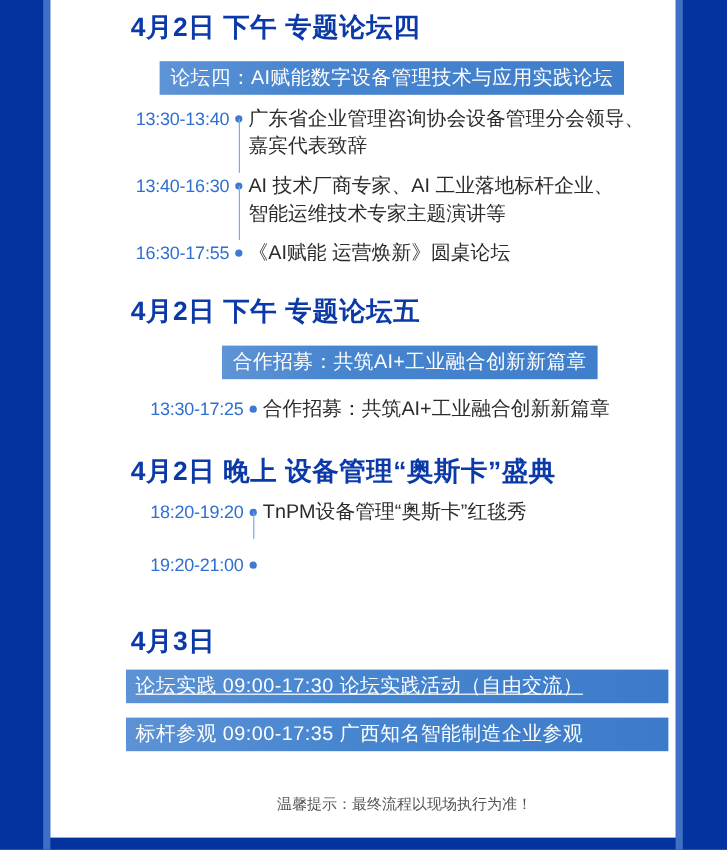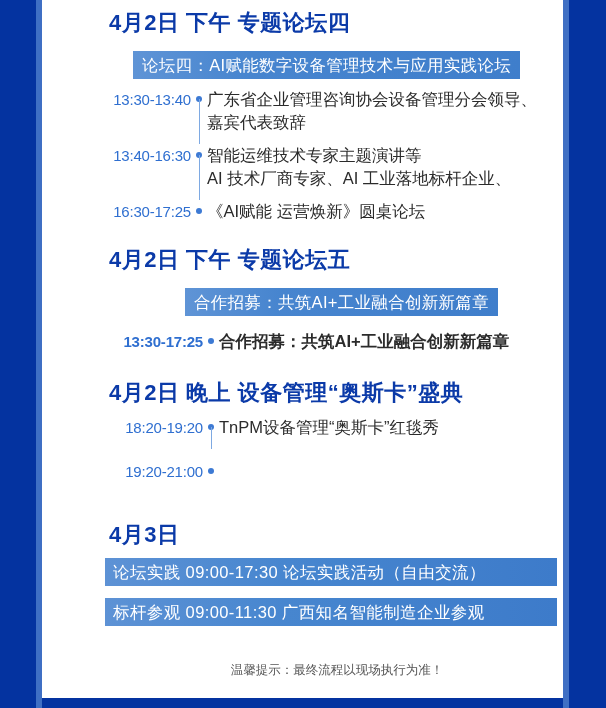--- a/index.html
+++ b/index.html
@@ -182,44 +182,44 @@
           </div>
         </div>
 
         <div class="t-row" style="margin-bottom:10px;justify-content:flex-end;">
           <div class="t-time">13:40-16:30</div>
           <div class="t-marker">
             <span class="t-dot"></span>
             <span class="t-line"></span>
           </div>
           <div class="t-text">
+            <span class="ln">AI 技术厂商专家、AI 工业落地标杆企业、</span>
             <span class="ln">智能运维技术专家主题演讲等</span>
-            <span class="ln">AI 技术厂商专家、AI 工业落地标杆企业、</span>
           </div>
         </div>
 
         <div class="t-row last">
-          <div class="t-time">16:30-17:25</div>
+          <div class="t-time">16:30-17:55</div>
           <div class="t-marker">
             <span class="t-dot"></span>
 
           </div>
           <div class="t-text">
             <span class="ln">《AI赋能 运营焕新》圆桌论坛</span>
           </div>
         </div>
       </div>
 
       <div class="abs day-heading" style="left:22px; top:245px;">4月2日 下午  专题论坛五</div>
 
       <div class="abs" style="left:98px; top:288px;">
         <span class="banner">合作招募：共筑AI+工业融合创新新篇章</span>
       </div>
 
-      <div class="abs timeline" style="left:12px; top:330px; width:500px;font-weight:bold;">
+      <div class="abs timeline" style="left:12px; top:330px; width:500px;">
         <div class="t-row last">
           <div class="t-time">13:30-17:25</div>
           <div class="t-marker">
             <span class="t-dot"></span>
 
           </div>
           <div class="t-text">
             <span class="ln">合作招募：共筑AI+工业融合创新新篇章</span>
           </div>
         </div>
@@ -244,21 +244,21 @@
           <div class="t-time">19:20-21:00</div>
           <div class="t-marker">
             <span class="t-dot"></span>
 
           </div>
         </div>
       </div>
 
       <div class="abs day-heading" style="left:22px; top:520px;">4月3日</div>
 
-      <div class="abs wide-bar" style="left:18px; top:558px; width:452px;">论坛实践  09:00-17:30  论坛实践活动（自由交流）</div>
-
-      <div class="abs wide-bar" style="left:18px; top:598px; width:452px;">标杆参观  09:00-11:30  广西知名智能制造企业参观</div>
+      <div class="abs wide-bar" style="left:18px; top:558px; width:452px;text-decoration:underline;">论坛实践  09:00-17:30  论坛实践活动（自由交流）</div>
+
+      <div class="abs wide-bar" style="left:18px; top:598px; width:452px;">标杆参观  09:00-17:35  广西知名智能制造企业参观</div>
 
       <div class="abs footnote" style="left:0px; top:662px; width:500px;">温馨提示：最终流程以现场执行为准！</div>
 
     </div>
   </div>
 </div>
 
 </body></html>

